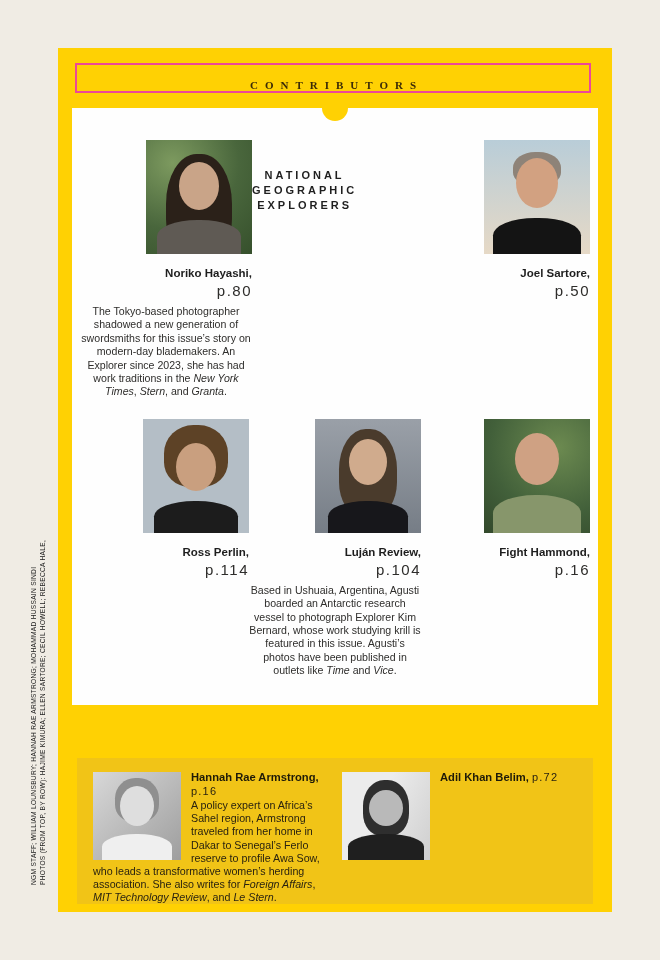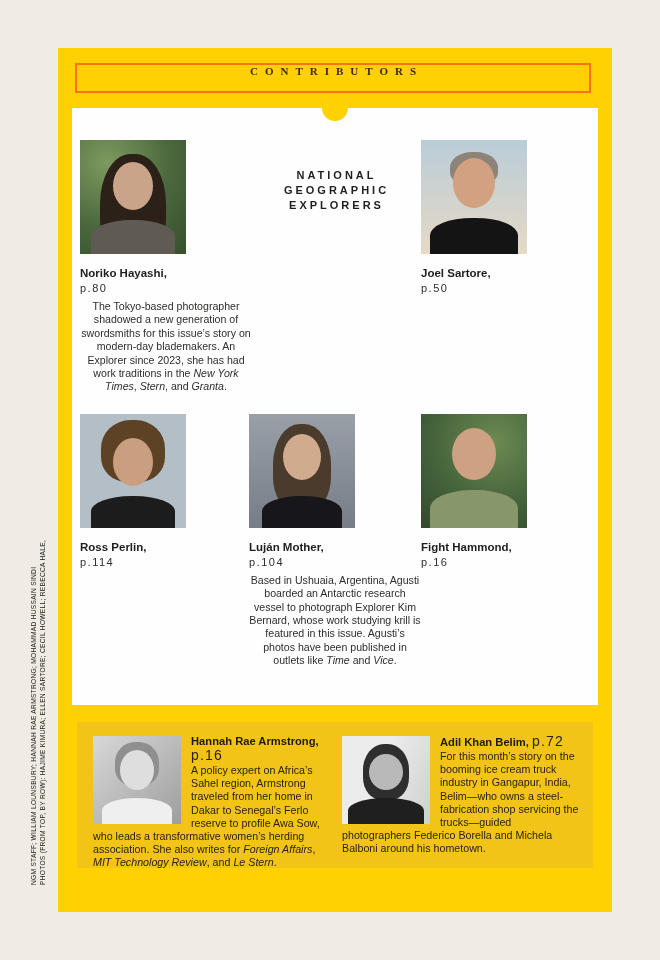--- a/index.html
+++ b/index.html
@@ -9,47 +9,47 @@
     font-family:"Liberation Sans", sans-serif;
     color:#2e2d2b;
   }
   .frame {
     position:absolute; left:58px; top:48px; width:554px; height:864px;
     background:#ffd103;
   }
   
   .contrib-box {
     position:absolute; left:17px; top:15px; width:516px; height:30px;
-    border:2px solid #f97316; box-sizing:border-box;
-    display:flex; align-items:flex-start; justify-content:center;
+    border:2px solid #ec4899; box-sizing:border-box;
+    display:flex; align-items:flex-end; justify-content:center;
   }
   .contrib-title {
     font-family:"Liberation Serif", serif; font-weight:bold;
     font-size:11px; letter-spacing:7px; padding-left:7px; color:#3b2b07;
   }
   
   .white-area {
     position:absolute; left:14px; top:60px; width:526px; height:597px;
     background:#fefefe; overflow:hidden;
   }
   .notch {
     position:absolute; top:0; left:250px; width:26px; height:13px;
     background:#ffd103; border-radius:0 0 13px 13px;
   }
   .grid-row { display:flex; justify-content:space-between; padding:0 8px; }
   .row1 { margin-top:32px; }
   .row2 { margin-top:20px; }
-  .card { width:172px; display:flex; flex-direction:column; align-items:flex-start; text-align:center; }
+  .card { width:172px; display:flex; flex-direction:column; align-items:flex-end; text-align:center; }
   .photo { width:106px; height:114px; position:relative; overflow:hidden; flex:none; }
   .name { margin-top:12px; font-size:11.5px; font-weight:bold; color:#1e1e1e; line-height:14px; }
-  .pageref { margin-top:2px; font-size:11px; letter-spacing:1.5px; color:#2e2d2b; }
+  .pageref { margin-top:2px; font-size:15px; letter-spacing:1.5px; color:#2e2d2b; }
   .bio { margin-top:6px; font-size:10.6px; line-height:13.4px; color:#2e2d2b; width:172px; }
   .bio i, .exp-body i { font-style:italic; }
   
-  .explorers { width:172px; padding-top:28px; text-align:center; display:flex; flex-direction:column; align-items:center; }
+  .explorers { width:172px; padding-top:28px; text-align:center; display:flex; align-items:flex-start; }
   .exp-heading div { font-size:11px; font-weight:bold; letter-spacing:3px; line-height:15px; color:#1f1f1f; }
   .exp-body { margin-top:14px; font-size:10.6px; line-height:13.6px; width:168px; }
   
   .ph-hair, .ph-head, .ph-body { position:absolute; left:50%; transform:translateX(-50%); }
   .ph-hair { border-radius:46% 46% 40% 40%; }
   .ph-head { border-radius:50%; }
   .ph-body { bottom:0; border-radius:48% 48% 0 0; }
   .photo--hayashi { background:radial-gradient(circle at 25% 20%, #7d9a5f, #49663c 55%, #36502c); }
   .photo--hayashi .ph-hair { top:14px; width:66px; height:108px; background:#2b2119; }
   .photo--hayashi .ph-head { top:22px; width:40px; height:48px; background:#c9a488; }
@@ -64,28 +64,28 @@
   .photo--perlin .ph-body { width:84px; height:32px; background:#1c1c1c; }
   .photo--agusti { background:linear-gradient(#9aa0a8, #767d86); }
   .photo--agusti .ph-hair { top:10px; width:58px; height:88px; background:#4a3b2c; }
   .photo--agusti .ph-head { top:20px; width:38px; height:46px; background:#d0ab8d; }
   .photo--agusti .ph-body { width:80px; height:32px; background:#17171b; }
   .photo--hammond { background:radial-gradient(circle at 70% 25%, #6c8a50, #42603a 60%, #32482b); }
   .photo--hammond .ph-head { top:14px; width:44px; height:52px; background:#cfa183; }
   .photo--hammond .ph-body { width:88px; height:38px; background:#87966b; }
   
   .panel {
-    position:absolute; left:19px; top:674px; width:516px; height:146px;
+    position:absolute; left:19px; top:710px; width:516px; height:146px;
     background:#f1c417; display:flex; box-sizing:border-box; padding:12px 8px 0 10px;
   }
   .feature { width:50%; font-size:10.7px; line-height:13.2px; color:#2a2310; padding:0 6px; box-sizing:border-box; }
   .fphoto { float:left; width:88px; height:88px; margin:2px 10px 2px 0; position:relative; overflow:hidden; }
   .fname-line { font-size:11.2px; line-height:14px; }
   .fname { font-weight:bold; color:#1e1a08; }
-  .fpage { letter-spacing:1.2px; font-size:14px; }
+  .fpage { letter-spacing:1.2px; font-size:11px; }
   .fbio { margin-top:1px; }
   .fbio i { font-style:italic; }
   .photo--armstrong { background:linear-gradient(135deg, #d8d8d8, #9e9e9e); }
   .photo--armstrong .ph-hair { top:6px; width:44px; height:44px; background:#8f8f8f; }
   .photo--armstrong .ph-head { top:14px; width:34px; height:40px; background:#dedede; }
   .photo--armstrong .ph-body { width:70px; height:26px; background:#efefef; }
   .photo--belim { background:linear-gradient(115deg, #ececec 40%, #cfcfcf); }
   .photo--belim .ph-hair { top:8px; width:46px; height:56px; background:#2e2e2e; }
   .photo--belim .ph-head { top:18px; width:34px; height:36px; background:#b9b9b9; }
   .photo--belim .ph-body { width:76px; height:26px; background:#1f1f1f; }
@@ -160,21 +160,21 @@
         <div class="name">Ross Perlin,</div>
         <div class="pageref">p.114</div>
       </div>
 
       <div class="card">
         <div class="photo photo--agusti">
           <span class="ph-hair"></span>
           <span class="ph-head"></span>
           <span class="ph-body"></span>
         </div>
-        <div class="name">Luján Mother,</div>
+        <div class="name">Luján Review,</div>
         <div class="pageref">p.104</div>
         <div class="bio"><span>Based in Ushuaia, Argentina, Agusti boarded an Antarctic research vessel to photograph Explorer Kim Bernard, whose work studying krill is featured in this issue. Agusti’s photos have been published in outlets like </span><i>Time</i><span> and </span><i>Vice</i><span>.</span></div>
       </div>
 
       <div class="card">
         <div class="photo photo--hammond">
           <span class="ph-head"></span>
           <span class="ph-body"></span>
         </div>
         <div class="name">Fight Hammond,</div>
@@ -201,21 +201,20 @@
     <div class="feature">
       <div class="fphoto photo--belim">
         <span class="ph-hair"></span>
         <span class="ph-head"></span>
         <span class="ph-body"></span>
       </div>
       <div class="fname-line">
         <span class="fname">Adil Khan Belim,</span>
         <span class="fpage">p.72</span>
       </div>
-      <div class="fbio"><span>For this month’s story on the booming ice cream truck industry in Gangapur, India, Belim—who owns a steel-fabrication shop servicing the trucks—guided photographers Federico Borella and Michela Balboni around his hometown.</span></div>
     </div>
   </div>
 
 
 </div>
 
 <div class="credits">
   <div>NGM STAFF; WILLIAM LOUNSBURY; HANNAH RAE ARMSTRONG; MOHAMMAD HUSSAIN SINDI</div>
   <div>PHOTOS (FROM TOP, BY ROW): HAJIME KIMURA; ELLEN SARTORE; CECIL HOWELL; REBECCA HALE,</div>
 </div>

